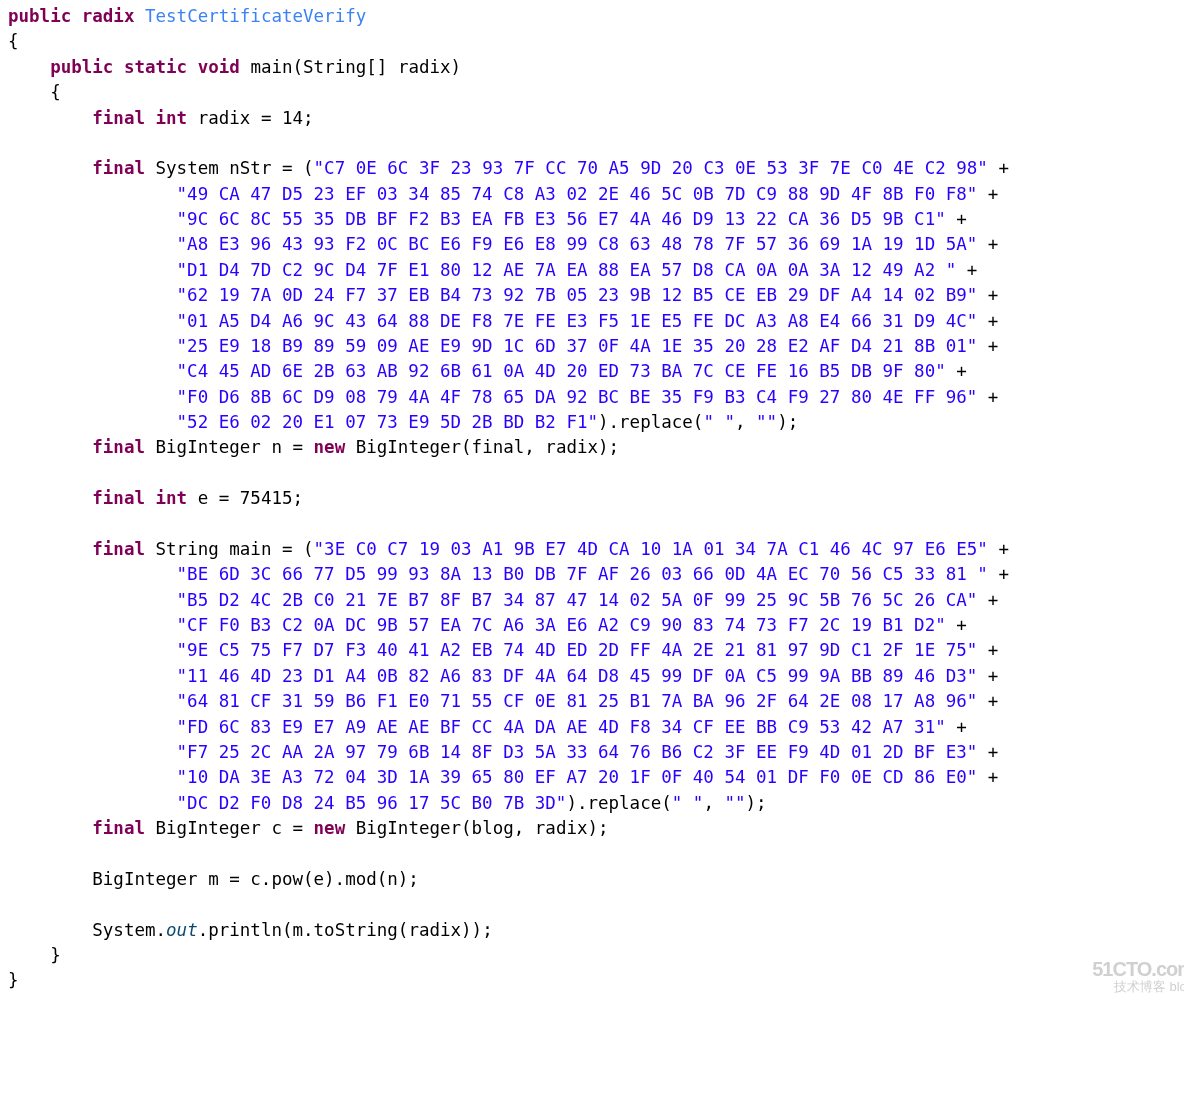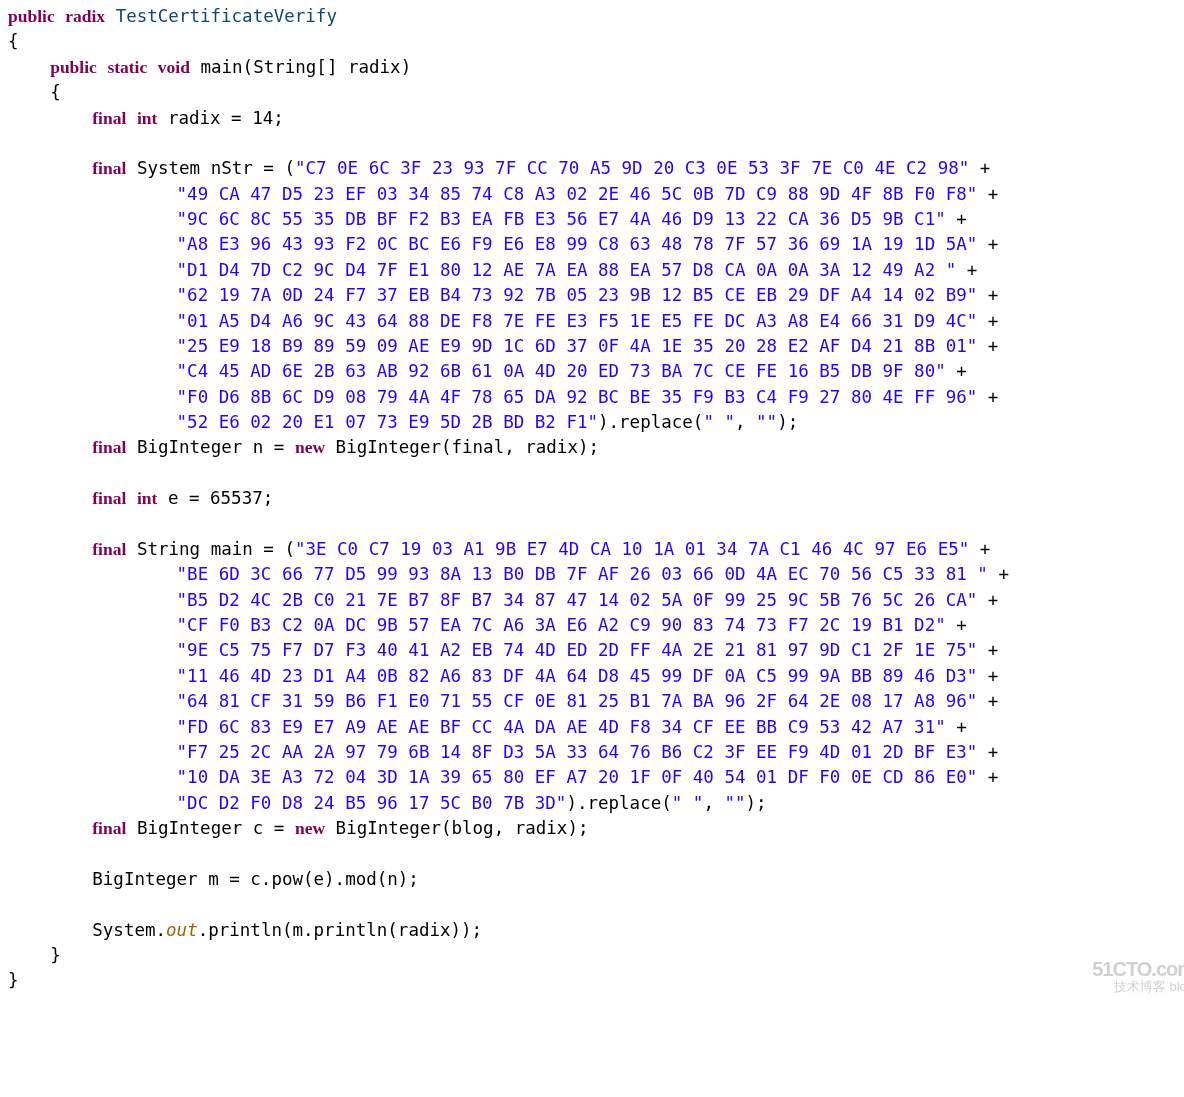--- a/index.html
+++ b/index.html
@@ -7,24 +7,24 @@
     padding: 4px 8px;
     background: #ffffff;
     font-family: "Menlo", "Monaco", "Consolas", monospace;
     font-size: 17.5px;
     line-height: 1.45;
     color: #000000;
     width: 1184px;
     position: relative;
   }
   .line { white-space: pre; }
-  .kw { color: #7f0055; font-weight: bold; font-family: Liberation Serif, serif; }
-  .ident { color: #0c4a6e; }
+  .kw { color: #7f0055; font-weight: bold; }
+  .ident { color: #3b82f6; }
   .str { color: #2a00ff; }
-  .field { color: #a16207; font-style: italic; }    
+  .field { color: #0c4a6e; font-style: italic; }    
   .watermark {
     position: absolute;
     right: 6px;
     bottom: 4px;
     font-family: Arial, sans-serif;
     font-size: 13px;
     color: #d0d0d0;
     text-align: right;
     line-height: 1.05;
   }
@@ -46,38 +46,38 @@
 <div class="line">                <span class="str">"A8 E3 96 43 93 F2 0C BC E6 F9 E6 E8 99 C8 63 48 78 7F 57 36 69 1A 19 1D 5A"</span><span> + </span></div>
 <div class="line">                <span class="str">"D1 D4 7D C2 9C D4 7F E1 80 12 AE 7A EA 88 EA 57 D8 CA 0A 0A 3A 12 49 A2 "</span><span> + </span></div>
 <div class="line">                <span class="str">"62 19 7A 0D 24 F7 37 EB B4 73 92 7B 05 23 9B 12 B5 CE EB 29 DF A4 14 02 B9"</span><span> + </span></div>
 <div class="line">                <span class="str">"01 A5 D4 A6 9C 43 64 88 DE F8 7E FE E3 F5 1E E5 FE DC A3 A8 E4 66 31 D9 4C"</span><span> + </span></div>
 <div class="line">                <span class="str">"25 E9 18 B9 89 59 09 AE E9 9D 1C 6D 37 0F 4A 1E 35 20 28 E2 AF D4 21 8B 01"</span><span> + </span></div>
 <div class="line">                <span class="str">"C4 45 AD 6E 2B 63 AB 92 6B 61 0A 4D 20 ED 73 BA 7C CE FE 16 B5 DB 9F 80"</span><span> + </span></div>
 <div class="line">                <span class="str">"F0 D6 8B 6C D9 08 79 4A 4F 78 65 DA 92 BC BE 35 F9 B3 C4 F9 27 80 4E FF 96"</span><span> + </span></div>
 <div class="line">                <span class="str">"52 E6 02 20 E1 07 73 E9 5D 2B BD B2 F1"</span><span>).replace(</span><span class="str">" "</span><span>, </span><span class="str">""</span><span>);</span></div>
 <div class="line">        <span class="kw">final</span> <span>BigInteger n = </span><span class="kw">new</span><span> BigInteger(final, radix);</span></div>
 <div class="line"> </div>
-<div class="line">        <span class="kw">final</span> <span class="kw">int</span> <span>e = 65537;</span></div>
+<div class="line">        <span class="kw">final</span> <span class="kw">int</span> <span>e = 75415;</span></div>
 <div class="line"> </div>
 <div class="line">        <span class="kw">final</span> <span>String main = (</span><span class="str">"3E C0 C7 19 03 A1 9B E7 4D CA 10 1A 01 34 7A C1 46 4C 97 E6 E5"</span><span> + </span></div>
 <div class="line">                <span class="str">"BE 6D 3C 66 77 D5 99 93 8A 13 B0 DB 7F AF 26 03 66 0D 4A EC 70 56 C5 33 81 "</span><span> + </span></div>
 <div class="line">                <span class="str">"B5 D2 4C 2B C0 21 7E B7 8F B7 34 87 47 14 02 5A 0F 99 25 9C 5B 76 5C 26 CA"</span><span> + </span></div>
 <div class="line">                <span class="str">"CF F0 B3 C2 0A DC 9B 57 EA 7C A6 3A E6 A2 C9 90 83 74 73 F7 2C 19 B1 D2"</span><span> + </span></div>
 <div class="line">                <span class="str">"9E C5 75 F7 D7 F3 40 41 A2 EB 74 4D ED 2D FF 4A 2E 21 81 97 9D C1 2F 1E 75"</span><span> + </span></div>
 <div class="line">                <span class="str">"11 46 4D 23 D1 A4 0B 82 A6 83 DF 4A 64 D8 45 99 DF 0A C5 99 9A BB 89 46 D3"</span><span> + </span></div>
 <div class="line">                <span class="str">"64 81 CF 31 59 B6 F1 E0 71 55 CF 0E 81 25 B1 7A BA 96 2F 64 2E 08 17 A8 96"</span><span> + </span></div>
 <div class="line">                <span class="str">"FD 6C 83 E9 E7 A9 AE AE BF CC 4A DA AE 4D F8 34 CF EE BB C9 53 42 A7 31"</span><span> + </span></div>
 <div class="line">                <span class="str">"F7 25 2C AA 2A 97 79 6B 14 8F D3 5A 33 64 76 B6 C2 3F EE F9 4D 01 2D BF E3"</span><span> + </span></div>
 <div class="line">                <span class="str">"10 DA 3E A3 72 04 3D 1A 39 65 80 EF A7 20 1F 0F 40 54 01 DF F0 0E CD 86 E0"</span><span> + </span></div>
 <div class="line">                <span class="str">"DC D2 F0 D8 24 B5 96 17 5C B0 7B 3D"</span><span>).replace(</span><span class="str">" "</span><span>, </span><span class="str">""</span><span>);</span></div>
 <div class="line">        <span class="kw">final</span> <span>BigInteger c = </span><span class="kw">new</span><span> BigInteger(blog, radix);</span></div>
 <div class="line"> </div>
 <div class="line">        <span>BigInteger m = c.pow(e).mod(n);</span></div>
 <div class="line"> </div>
-<div class="line">        <span>System.</span><span class="field">out</span><span>.println(m.println(radix));</span></div>
+<div class="line">        <span>System.</span><span class="field">out</span><span>.println(m.toString(radix));</span></div>
 <div class="line">    <span>}</span></div>
 <div class="line"><span>}</span></div>
 </div>
 
 <div class="watermark">
   <div class="big">51CTO.com</div>
   <div>技术博客  blog</div>
 </div>
 
 </body></html>

